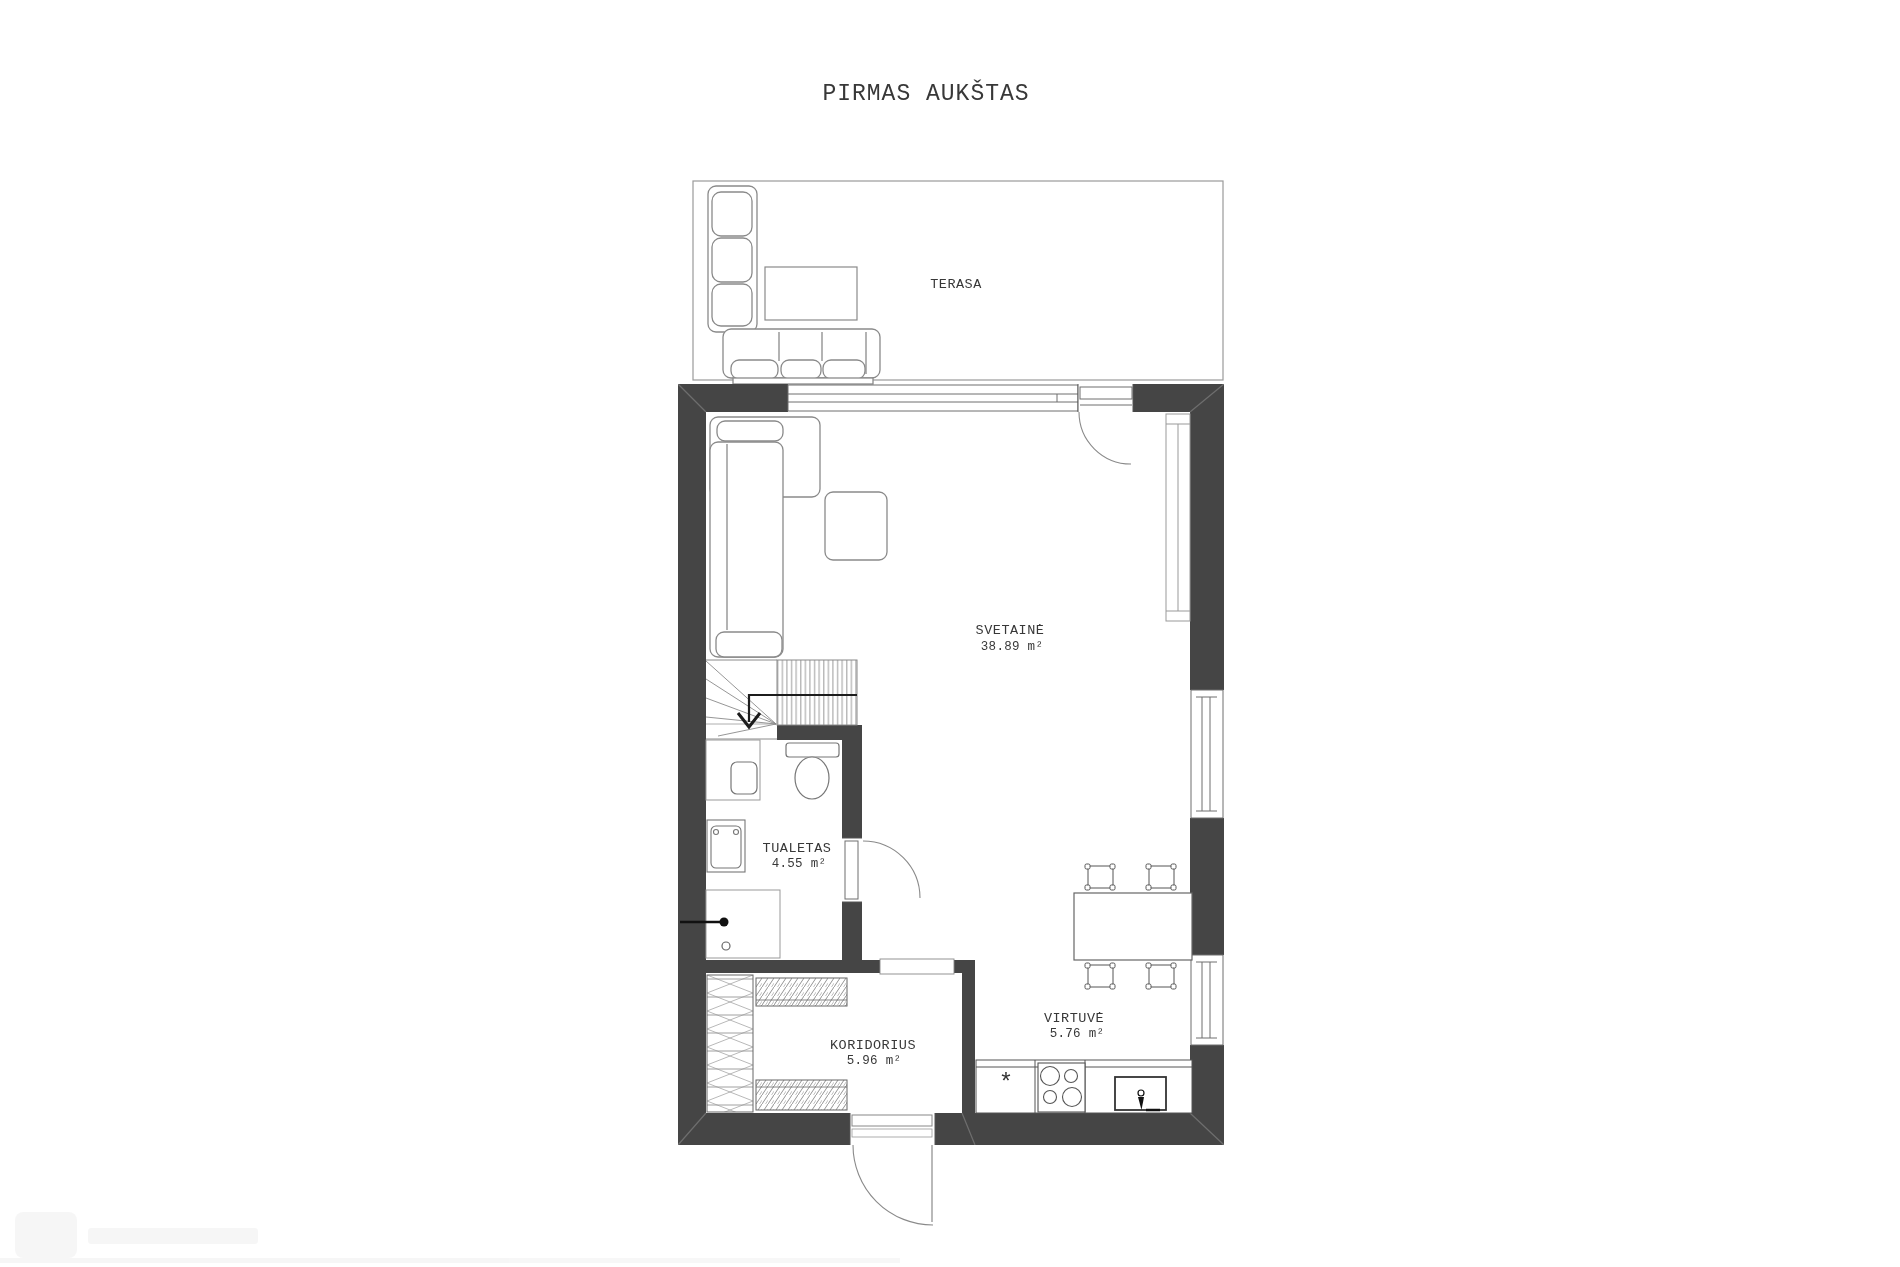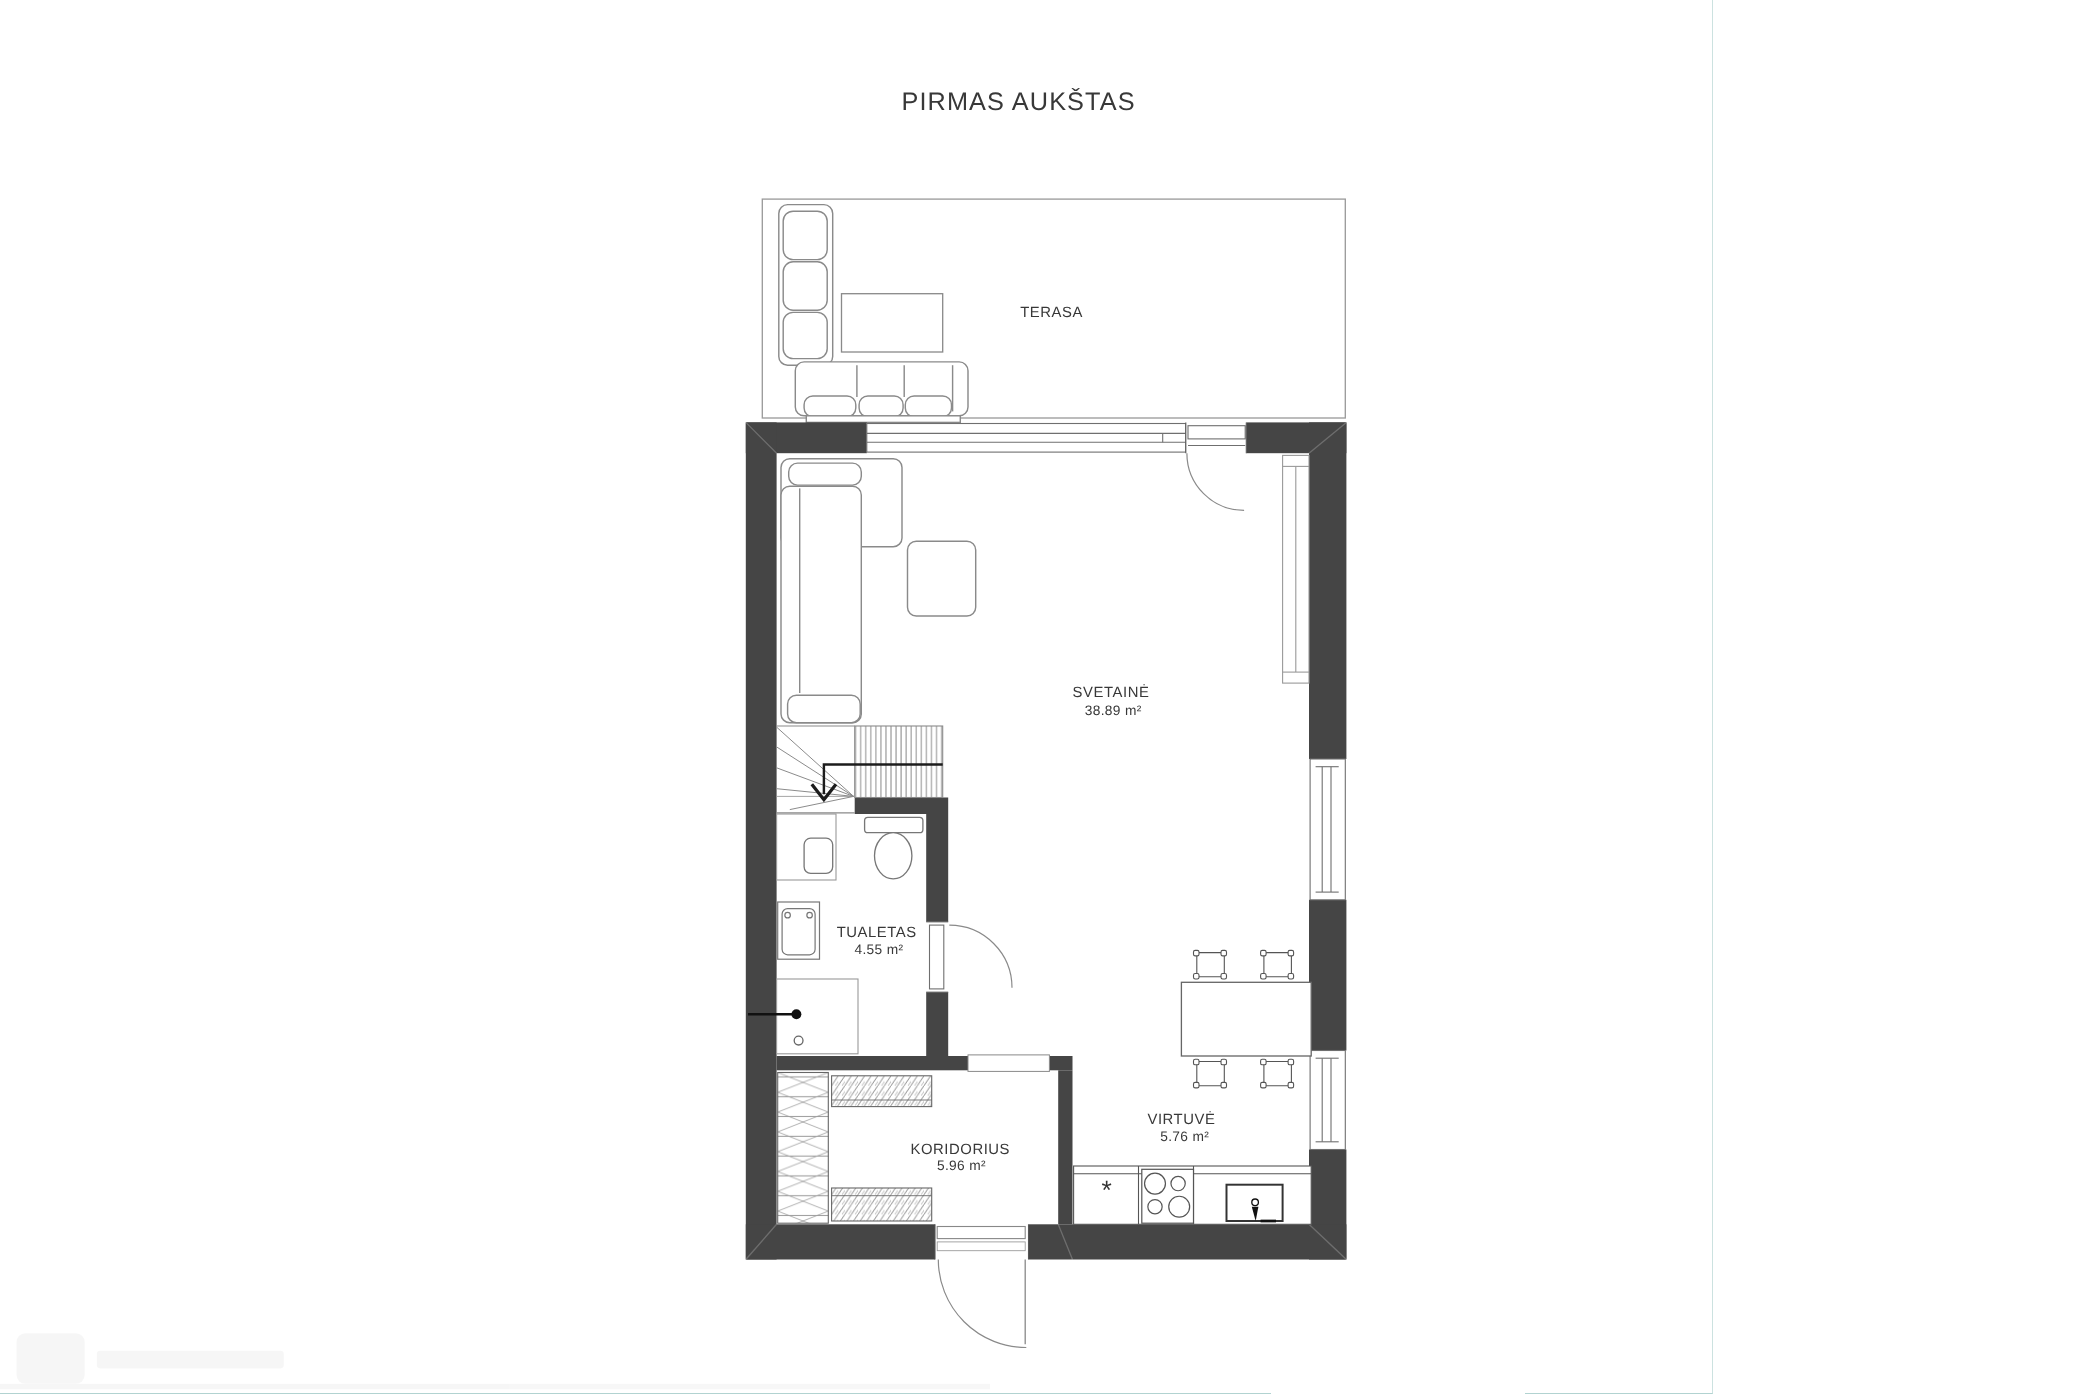--- a/index.html
+++ b/index.html
@@ -1,17 +1,17 @@
 <!DOCTYPE html>
 <html><head>
 <meta charset="utf-8">
 <style>
   html,body{margin:0;padding:0;background:#ffffff;}
-  .page{position:relative;width:1557px;height:1267px;background:#0f766e;overflow:hidden;
-        font-family:Liberation Sans, sans-serif;}
+  .page{position:relative;width:1896px;height:1267px;background:#a21caf;overflow:hidden;
+        font-family:Liberation Mono, monospace;}
   svg{display:block;}
   text{fill:#383838;}
   .title-text{font-size:23px;letter-spacing:1px;}
   .room-label{font-size:13.5px;letter-spacing:0.5px;}
   .room-area{font-size:12.5px;letter-spacing:0.3px;}
   .appliance-mark{font-size:24px;fill:#333;}
 </style>
 </head>
 <body>
 

